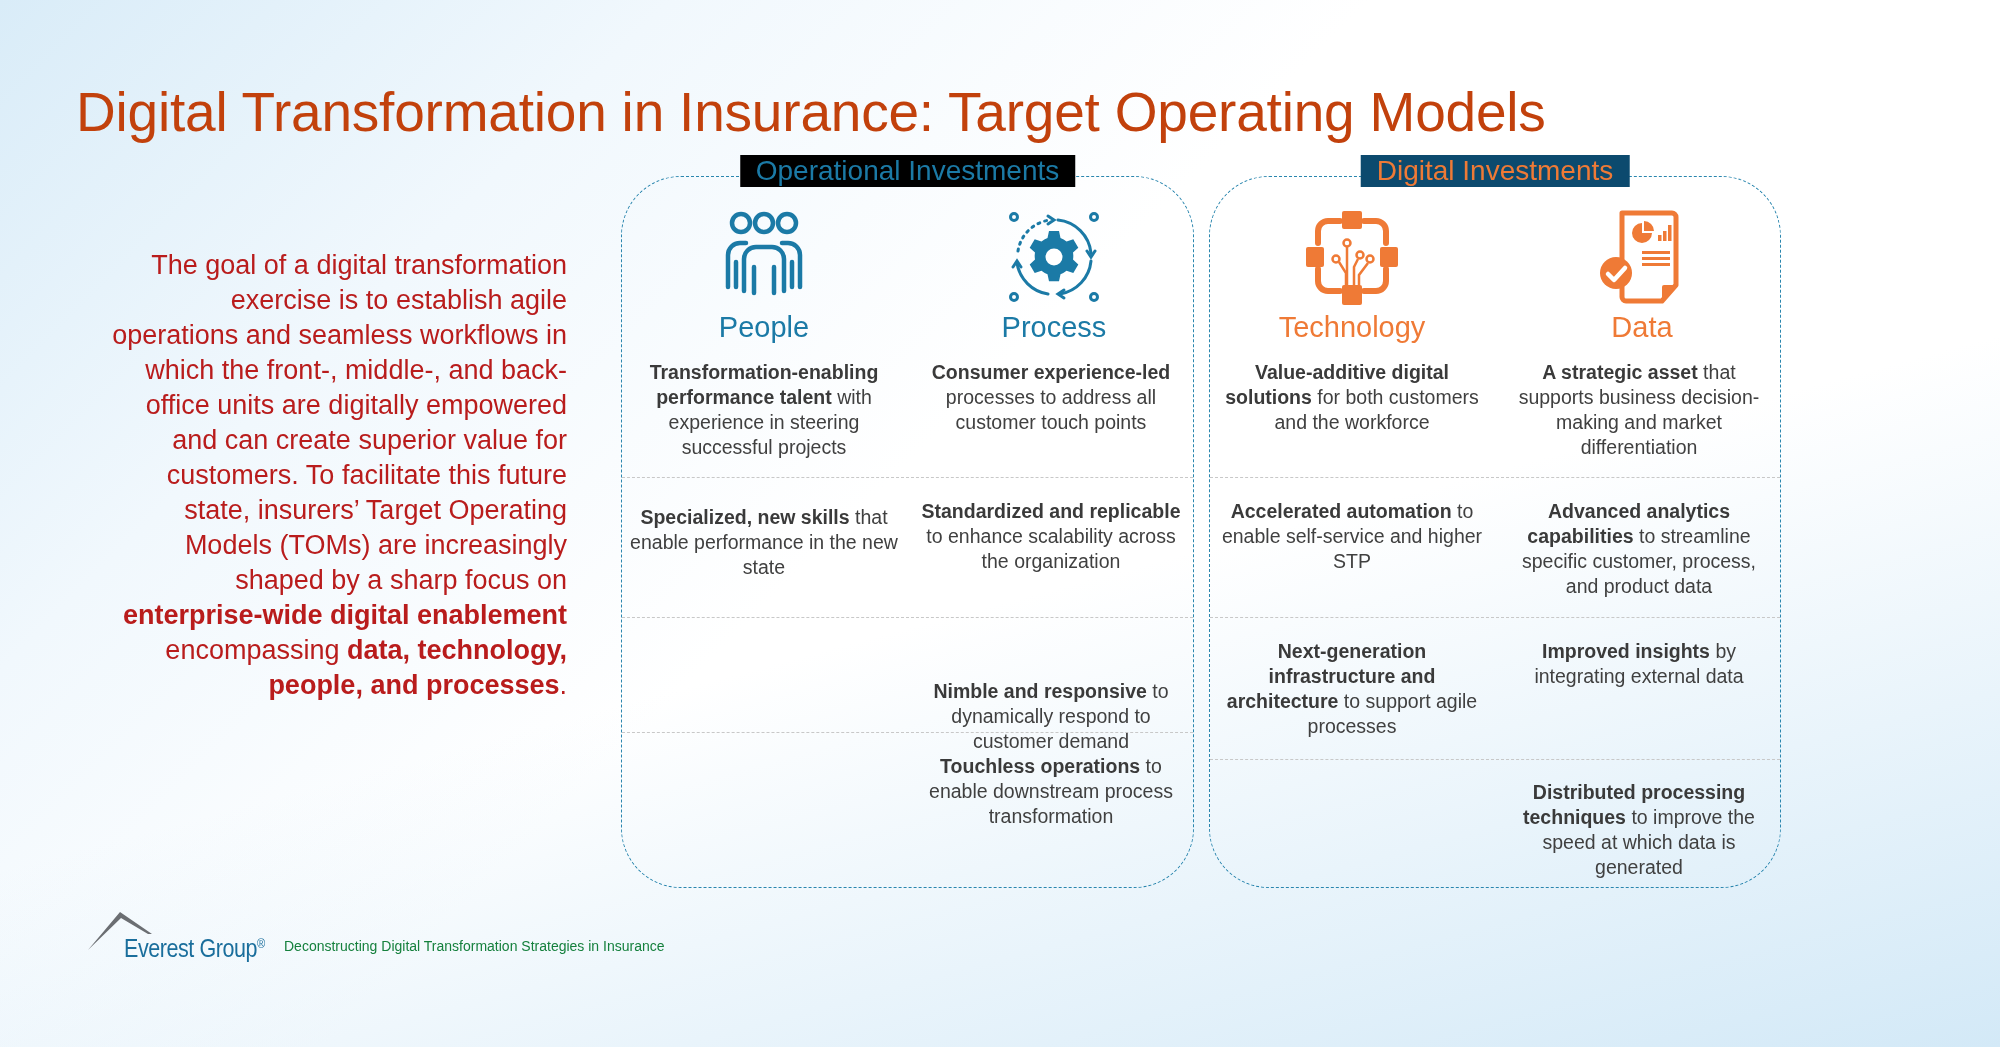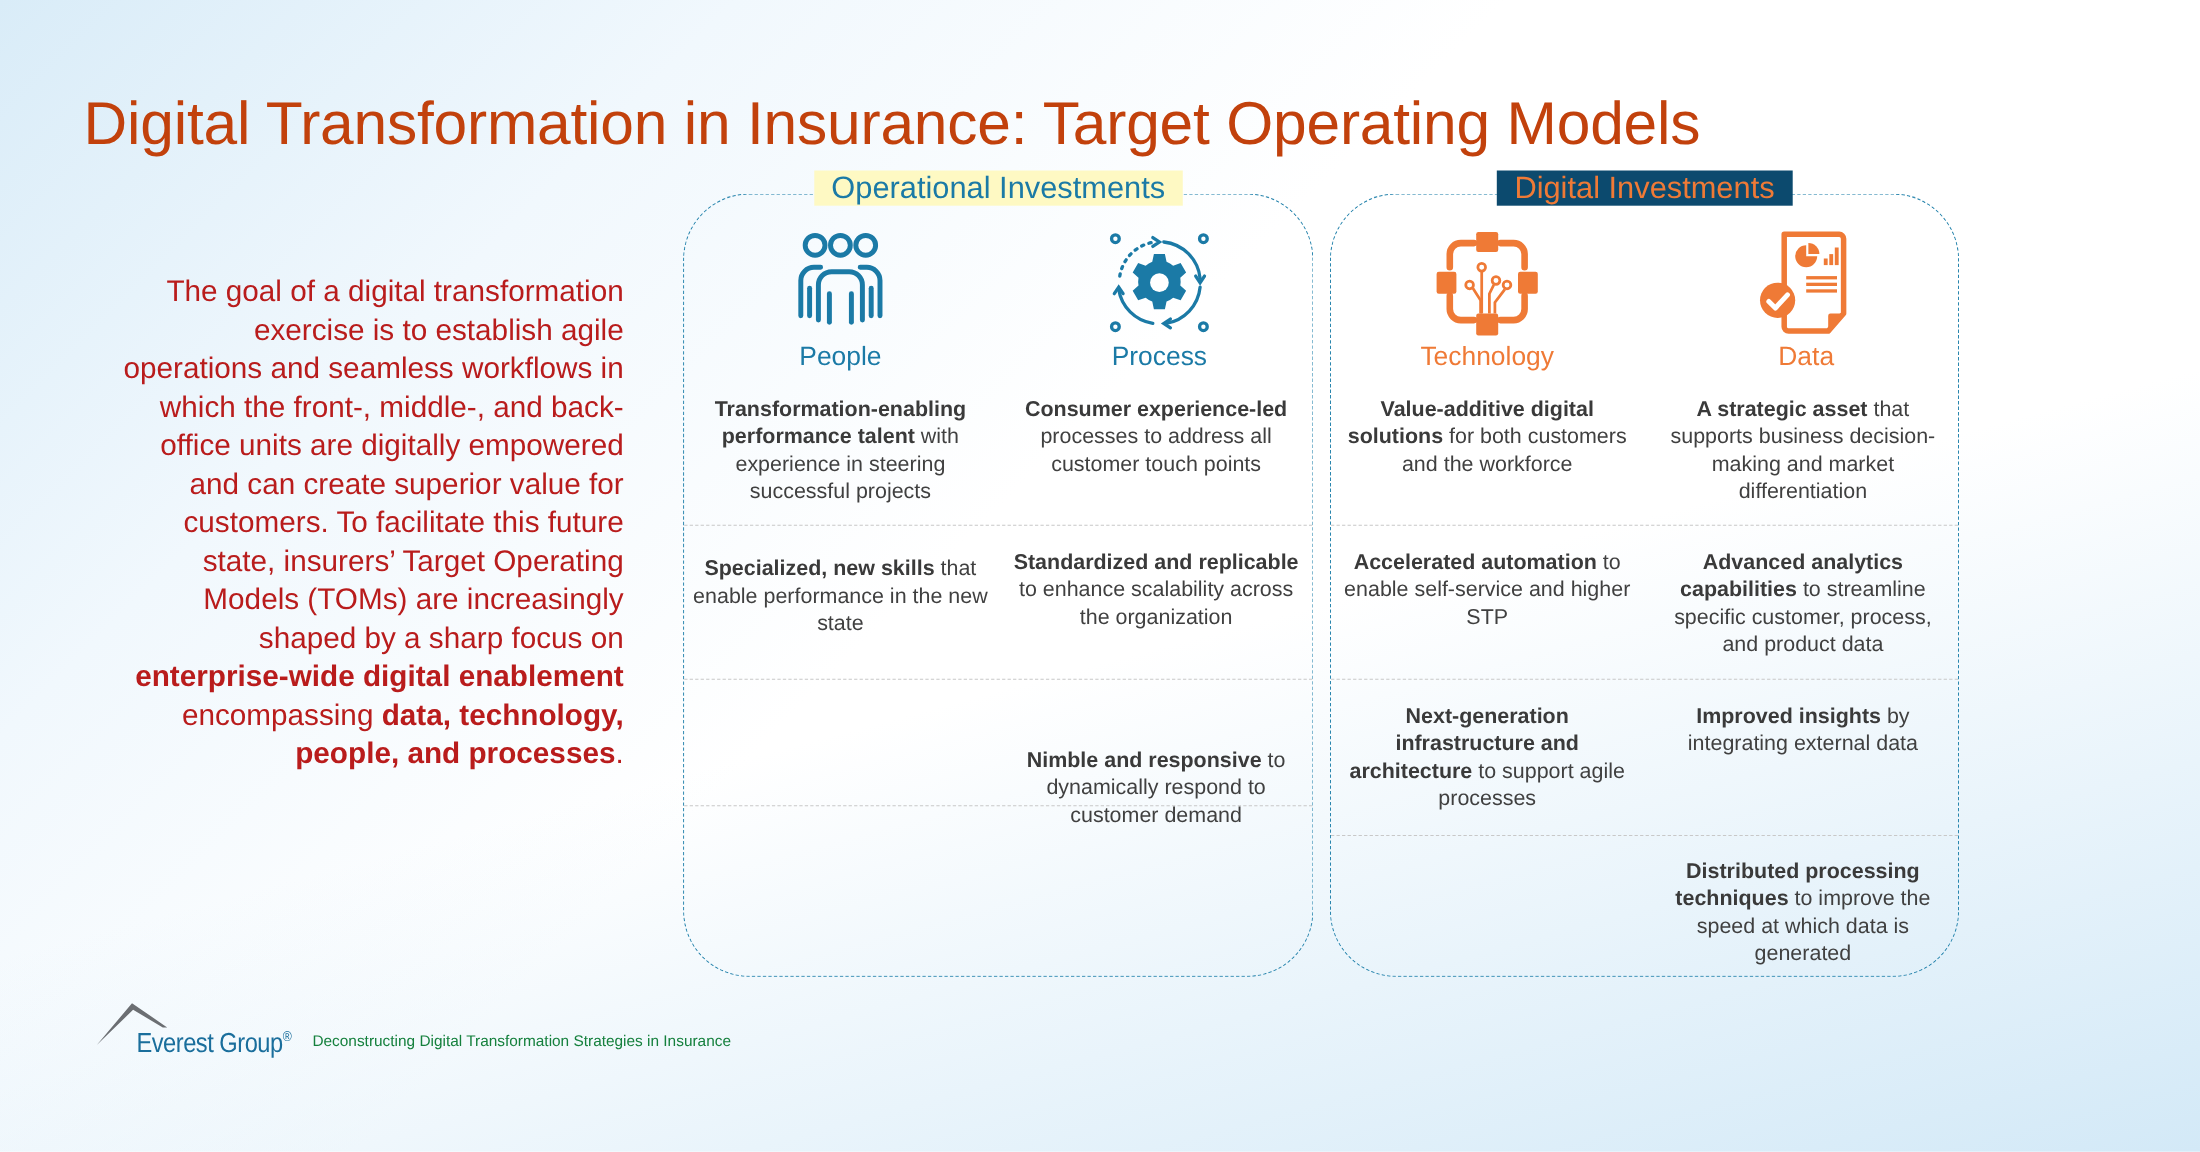--- a/index.html
+++ b/index.html
@@ -26,28 +26,28 @@
     position: absolute; top: 176px; height: 712px;
     border: 1.5px dashed #2a86ae; border-radius: 60px;
   }
   .group.ops { left: 621px; width: 573px; }
   .group.dig { left: 1209px; width: 572px; }
   .group-title {
     position: absolute; top: -22px; left: 50%; transform: translateX(-50%);
     padding: 0 16px; font-size: 28px; white-space: nowrap;
     background: linear-gradient(90deg, #f3f9fd, #fbfdfe);
   }
-  .ops .group-title { color: #1b7aa6; background: #fef9c3; }
+  .ops .group-title { color: #1b7aa6; background: #000000; }
   .dig .group-title { color: #ef7a36; background: #0c4a6e; }
 
   .col-head {
     position: absolute; top: 30px; width: 260px; text-align: center;
   }
   .col-head .icon { display: block; margin: 0 auto; width: 100px; height: 100px; }
-  .col-head .label { display: block; font-size: 24px; margin-top: 4px; }
+  .col-head .label { display: block; font-size: 29px; margin-top: 4px; }
   .ops .label { color: #1b7aa6; }
   .dig .label { color: #ef7a36; }
 
   .cell {
     position: absolute; width: 270px; text-align: center;
     font-size: 19.5px; line-height: 25px; color: #404040;
   }
   .cell b { font-weight: bold; color: #3a3a3a; }
   .divider {
     position: absolute; left: 0; right: 0; height: 0;
@@ -123,20 +123,21 @@
   <div class="divider" style="top:300px;"></div>
   <div class="divider" style="top:440px;"></div>
   <div class="divider" style="top:555px;"></div>
 
   <div class="cell" style="left:7px; top:183px;"><b>Transformation-enabling performance talent</b><span> with experience in steering successful projects</span></div>
   <div class="cell" style="left:7px; top:328px;"><b>Specialized, new skills</b><span> that enable performance in the new state</span></div>
 
   <div class="cell" style="left:294px; top:183px;"><b>Consumer experience-led</b><span> processes to address all customer touch points</span></div>
   <div class="cell" style="left:294px; top:322px;"><b>Standardized and replicable</b><span> to enhance scalability across the organization</span></div>
   <div class="cell" style="left:294px; top:470px;margin-top:32px;"><b>Nimble and responsive</b><span> to dynamically respond to customer demand</span></div>
+  <div class="cell" style="left:294px; top:577px;"><b>Touchless operations</b><span> to enable downstream process transformation</span></div>
 </section>
 
 <section class="group dig">
   <div class="group-title">Digital Investments</div>
 
   <div class="col-head" style="left:12px;">
     <svg class="icon" viewBox="0 0 100 100">
       <g fill="none" stroke="#ef7a36" stroke-width="6" stroke-linecap="round">
         <path d="M16 36 V24 a10 10 0 0 1 10 -10 H38"></path>
         <path d="M62 14 H74 a10 10 0 0 1 10 10 V36"></path>

